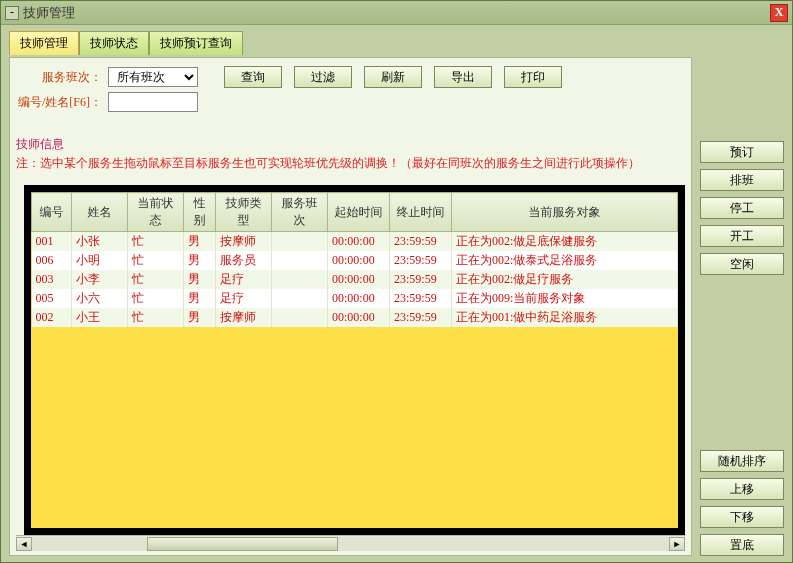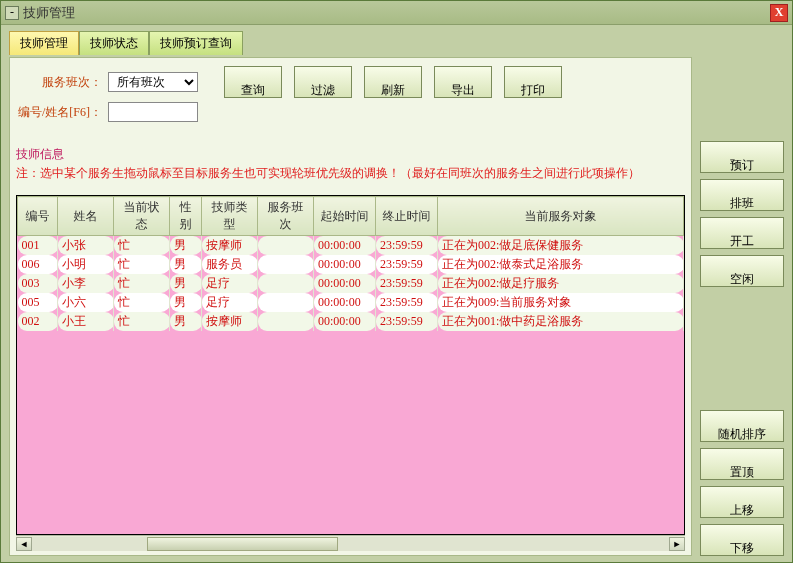--- a/index.html
+++ b/index.html
@@ -13,27 +13,27 @@
 .tabs { display: flex; gap: 0; margin-bottom: 2px; }
 .tab { padding: 3px 10px; border: 1px solid #8aa060; background: linear-gradient(#e5f5b0, #c5e080); cursor: pointer; border-bottom: none; }
 .tab.active { background: linear-gradient(#fff8b0, #f5e878); border-color: #c0a040; }
 .content-frame { border: 1px solid #a8b888; background: #f2f6e6; padding: 8px 6px 4px 6px; flex: 1; display: flex; flex-direction: column; }
 .form-row { display: flex; align-items: center; gap: 6px; margin-bottom: 4px; }
 .form-row label { text-align: right; width: 86px; color: #c2410c; }
 .form-row select, .form-row input[type=text] { border: 1px solid #888; height: 20px; padding: 1px 4px; background: #fff; }
 .form-row select { width: 90px; }
 .form-row input[type=text] { width: 90px; }
 .toolbar-btns { display: flex; gap: 12px; margin-left: 20px; }
-.btn { min-width: 58px; height: 22px; border: 1px solid #7a8a5a; background: linear-gradient(#f8fce8, #d8e4b8); cursor: pointer; text-align: center; padding: 15px 8px; }
+.btn { min-width: 58px; height: 22px; border: 1px solid #7a8a5a; background: linear-gradient(#f8fce8, #d8e4b8); cursor: pointer; text-align: center; padding: 2px 8px; }
 .fieldset-label { color: #be185d; margin-top: 20px; }
 .note { color: #e02020; margin: 2px 0 13px 0; }
-.table-wrap { border: 1px solid #000000; background: #f9a8d4; flex: 1; overflow: auto; position: relative; }
+.table-wrap { border: 7px solid #000000; background: #fde047; flex: 1; overflow: auto; position: relative; margin-left: 8px; }
 table { width: 100%; border-collapse: collapse; table-layout: fixed; }
 th { background: linear-gradient(#f0f4e0, #d8e4c0); border: 1px solid #aab888; padding: 2px 4px; color: #333; font-weight: normal; text-align: center; height: 20px; }
-td { border-right: 1px solid #e0e6d0; padding: 1px 4px; white-space: nowrap; overflow: hidden; text-overflow: ellipsis; height: 17px; color: #d01010; border-radius: 9px; }
+td { border-right: 1px solid #e0e6d0; padding: 1px 4px; white-space: nowrap; overflow: hidden; text-overflow: ellipsis; height: 17px; color: #d01010; }
 tbody tr:nth-child(odd) { background: #f2f8e8; }
 tbody tr:nth-child(even) { background: #fff; }
 .scrollbar-h { height: 16px; background: #e8ecd8; border-top: 1px solid #b0b8a0; display: flex; align-items: center; }
 .sb-arrow { width: 16px; height: 14px; border: 1px solid #a0a890; background: linear-gradient(#f0f4e0,#d0d8c0); display: inline-flex; align-items: center; justify-content: center; font-size: 9px; cursor: pointer; }
 .sb-track { flex: 1; height: 14px; background: #e0e4d0; position: relative; }
 .sb-thumb { position: absolute; left: 18%; width: 30%; height: 100%; background: linear-gradient(#f0f4e0,#c8d0b0); border: 1px solid #a0a880; cursor: pointer; }
 .side-col { width: 84px; display: flex; flex-direction: column; gap: 6px; padding-top: 110px; }
 .side-col .btn { width: 100%; }
 .side-spacer { flex: 1; min-height: 30px; }
 .col-id{width:40px} .col-name{width:56px} .col-state{width:56px} .col-sex{width:32px} .col-type{width:56px} .col-shift{width:56px} .col-start{width:62px} .col-end{width:62px} .col-target{}
@@ -157,21 +157,22 @@
           <div class="sb-thumb"></div>
         </div>
         <span class="sb-arrow">►</span>
       </div>
     </div>
   </div>
 
   <div class="side-col">
     <button class="btn">预订</button>
     <button class="btn">排班</button>
+    <button class="btn">停工</button>
     <button class="btn">开工</button>
     <button class="btn">空闲</button>
     <div class="side-spacer"></div>
     <button class="btn">随机排序</button>
-    <button class="btn">置顶</button>
     <button class="btn">上移</button>
     <button class="btn">下移</button>
+    <button class="btn">置底</button>
   </div>
 </div>
 
 </body></html>

